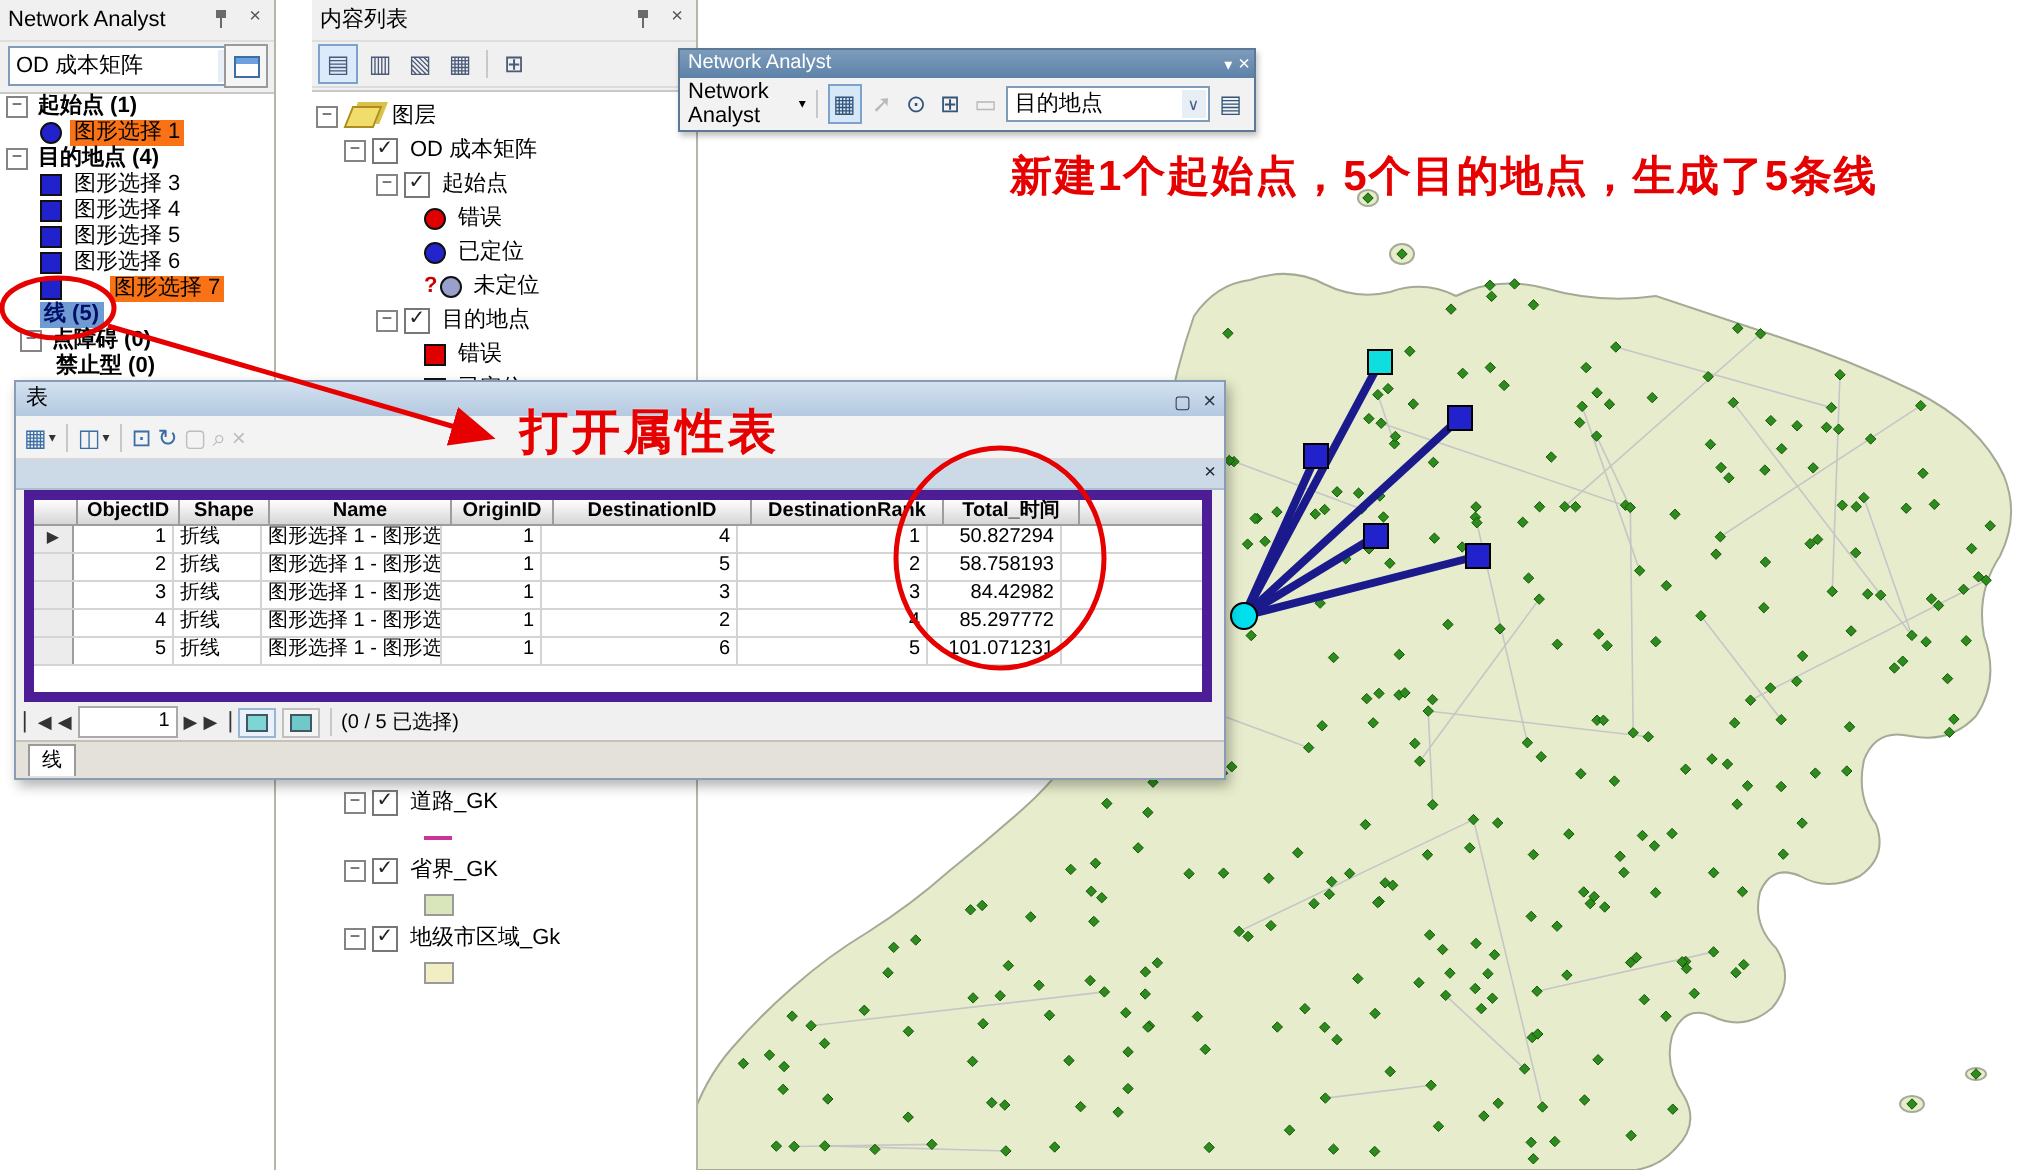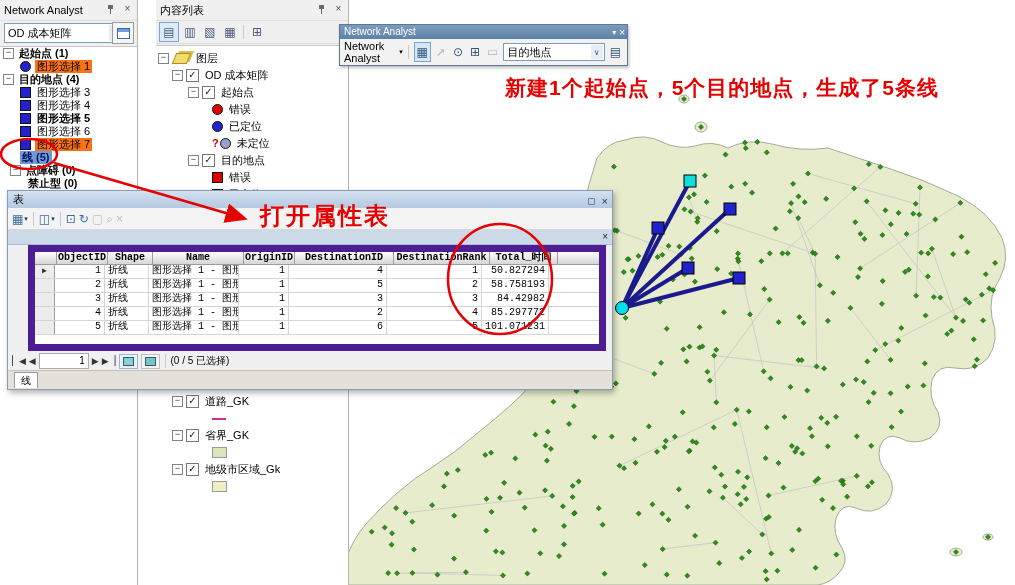--- a/index.html
+++ b/index.html
@@ -71,21 +71,21 @@
       padding:0 5px;position:relative;font-size:11px;}
   #tw-title .btns{position:absolute;right:4px;top:2px;display:flex;gap:6px;color:#334;}
   #tw-toolbar{height:21px;background:#f3f3f3;border-bottom:1px solid #d8d8d8;display:flex;
       align-items:center;padding:0 4px;gap:3px;}
   .twbtn{font-size:12px;color:#3a6ea5;display:flex;align-items:center;}
   .twbtn .dd{font-size:7px;color:#333;margin-left:1px;}
   .twbtn.dis{color:#bdbdbd;}
   #tw-subbar{height:14px;background:#ccd9e6;position:relative;border-bottom:1px solid #aebecd;}
   #tw-subbar .x{position:absolute;right:4px;top:0;line-height:14px;color:#223;font-size:10px;}
   #tw-grid{position:absolute;left:4px;right:6px;top:54px;bottom:38px;background:#fff;
-      border:7px solid #4c1d95;overflow:hidden;font-family:Liberation Mono, monospace;font-size:10px;margin-left:16px;}
+      border:5px solid #4c1d95;overflow:hidden;font-family:Liberation Sans, sans-serif;font-size:10px;}
   .hdr{display:flex;height:12px;background:linear-gradient(#fefefe,#d6d6d6);border-bottom:1px solid #9d9d9d;}
   .hdr .hc{border-right:1px solid #9d9d9d;font-weight:bold;text-align:center;overflow:hidden;
       line-height:12px;flex:0 0 auto;}
   .trow{display:flex;height:13px;border-bottom:1px solid #d4d4d4;}
   .tc{border-right:1px solid #d4d4d4;line-height:12px;padding:0 3px;overflow:hidden;
       white-space:nowrap;flex:0 0 auto;box-sizing:border-box;}
   .tc.r{text-align:right;}
   .selcell{background:#ececec;border-right:1px solid #9d9d9d;text-align:center;font-size:8px;
       line-height:12px;color:#333;flex:0 0 auto;box-sizing:border-box;}
   #tw-nav{position:absolute;left:4px;height:18px;bottom:19px;display:flex;align-items:center;gap:3px;font-size:10px;}
@@ -546,29 +546,29 @@
         <span class="lbl">目的地点 (4)</span>
       </div>
       <div class="lt-row" style="padding-left: 20px;">
         <span class="sym square" style="background: rgb(34, 34, 204);"></span>
         <span class="lbl">图形选择 3</span>
       </div>
       <div class="lt-row" style="padding-left: 20px;">
         <span class="sym square" style="background: rgb(34, 34, 204);"></span>
         <span class="lbl">图形选择 4</span>
       </div>
-      <div class="lt-row" style="padding-left: 20px; font-weight: bold;">
+      <div class="lt-row" style="padding-left: 20px;">
         <span class="sym square" style="background: rgb(34, 34, 204);"></span>
         <span class="lbl">图形选择 5</span>
       </div>
       <div class="lt-row" style="padding-left: 20px;">
         <span class="sym square" style="background: rgb(34, 34, 204);"></span>
         <span class="lbl">图形选择 6</span>
       </div>
-      <div class="lt-row hl" style="padding-left: 20px;">
+      <div class="lt-row hl" style="padding-left: 20px; gap: 20px;">
         <span class="sym square" style="background: rgb(34, 34, 204);"></span>
         <span class="lbl">图形选择 7</span>
       </div>
       <div class="lt-row sel" style="padding-left: 20px;">
         <span class="lbl">线 (5)</span>
       </div>
       <div class="lt-row b" style="padding-left: 10px;">
         <span class="expander">−</span>
         <span class="lbl">点障碍 (0)</span>
       </div>

